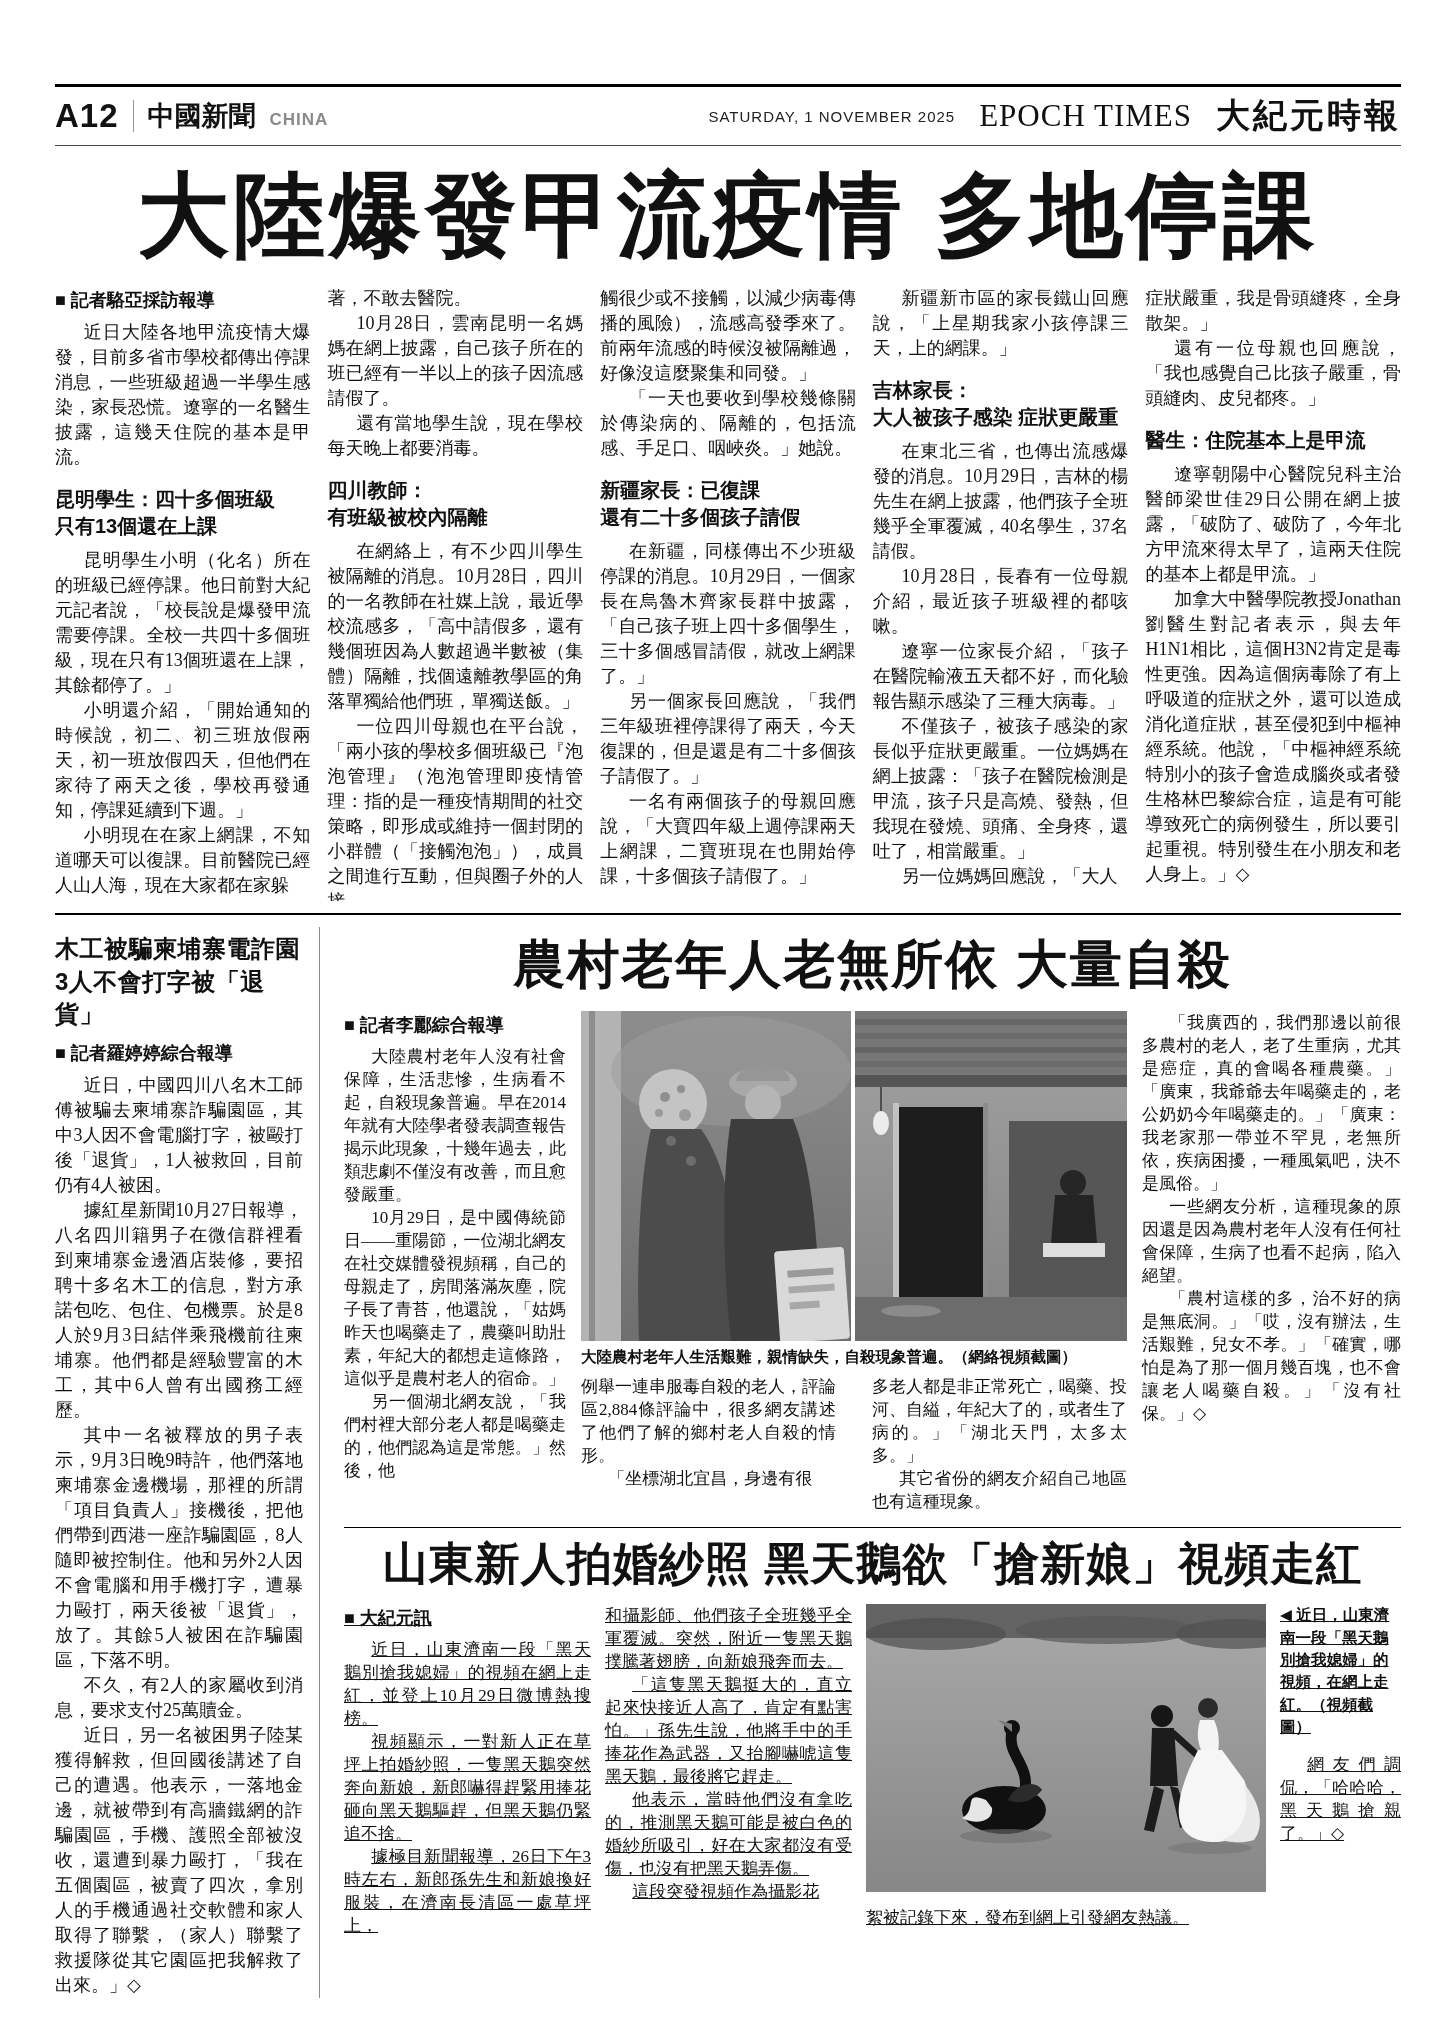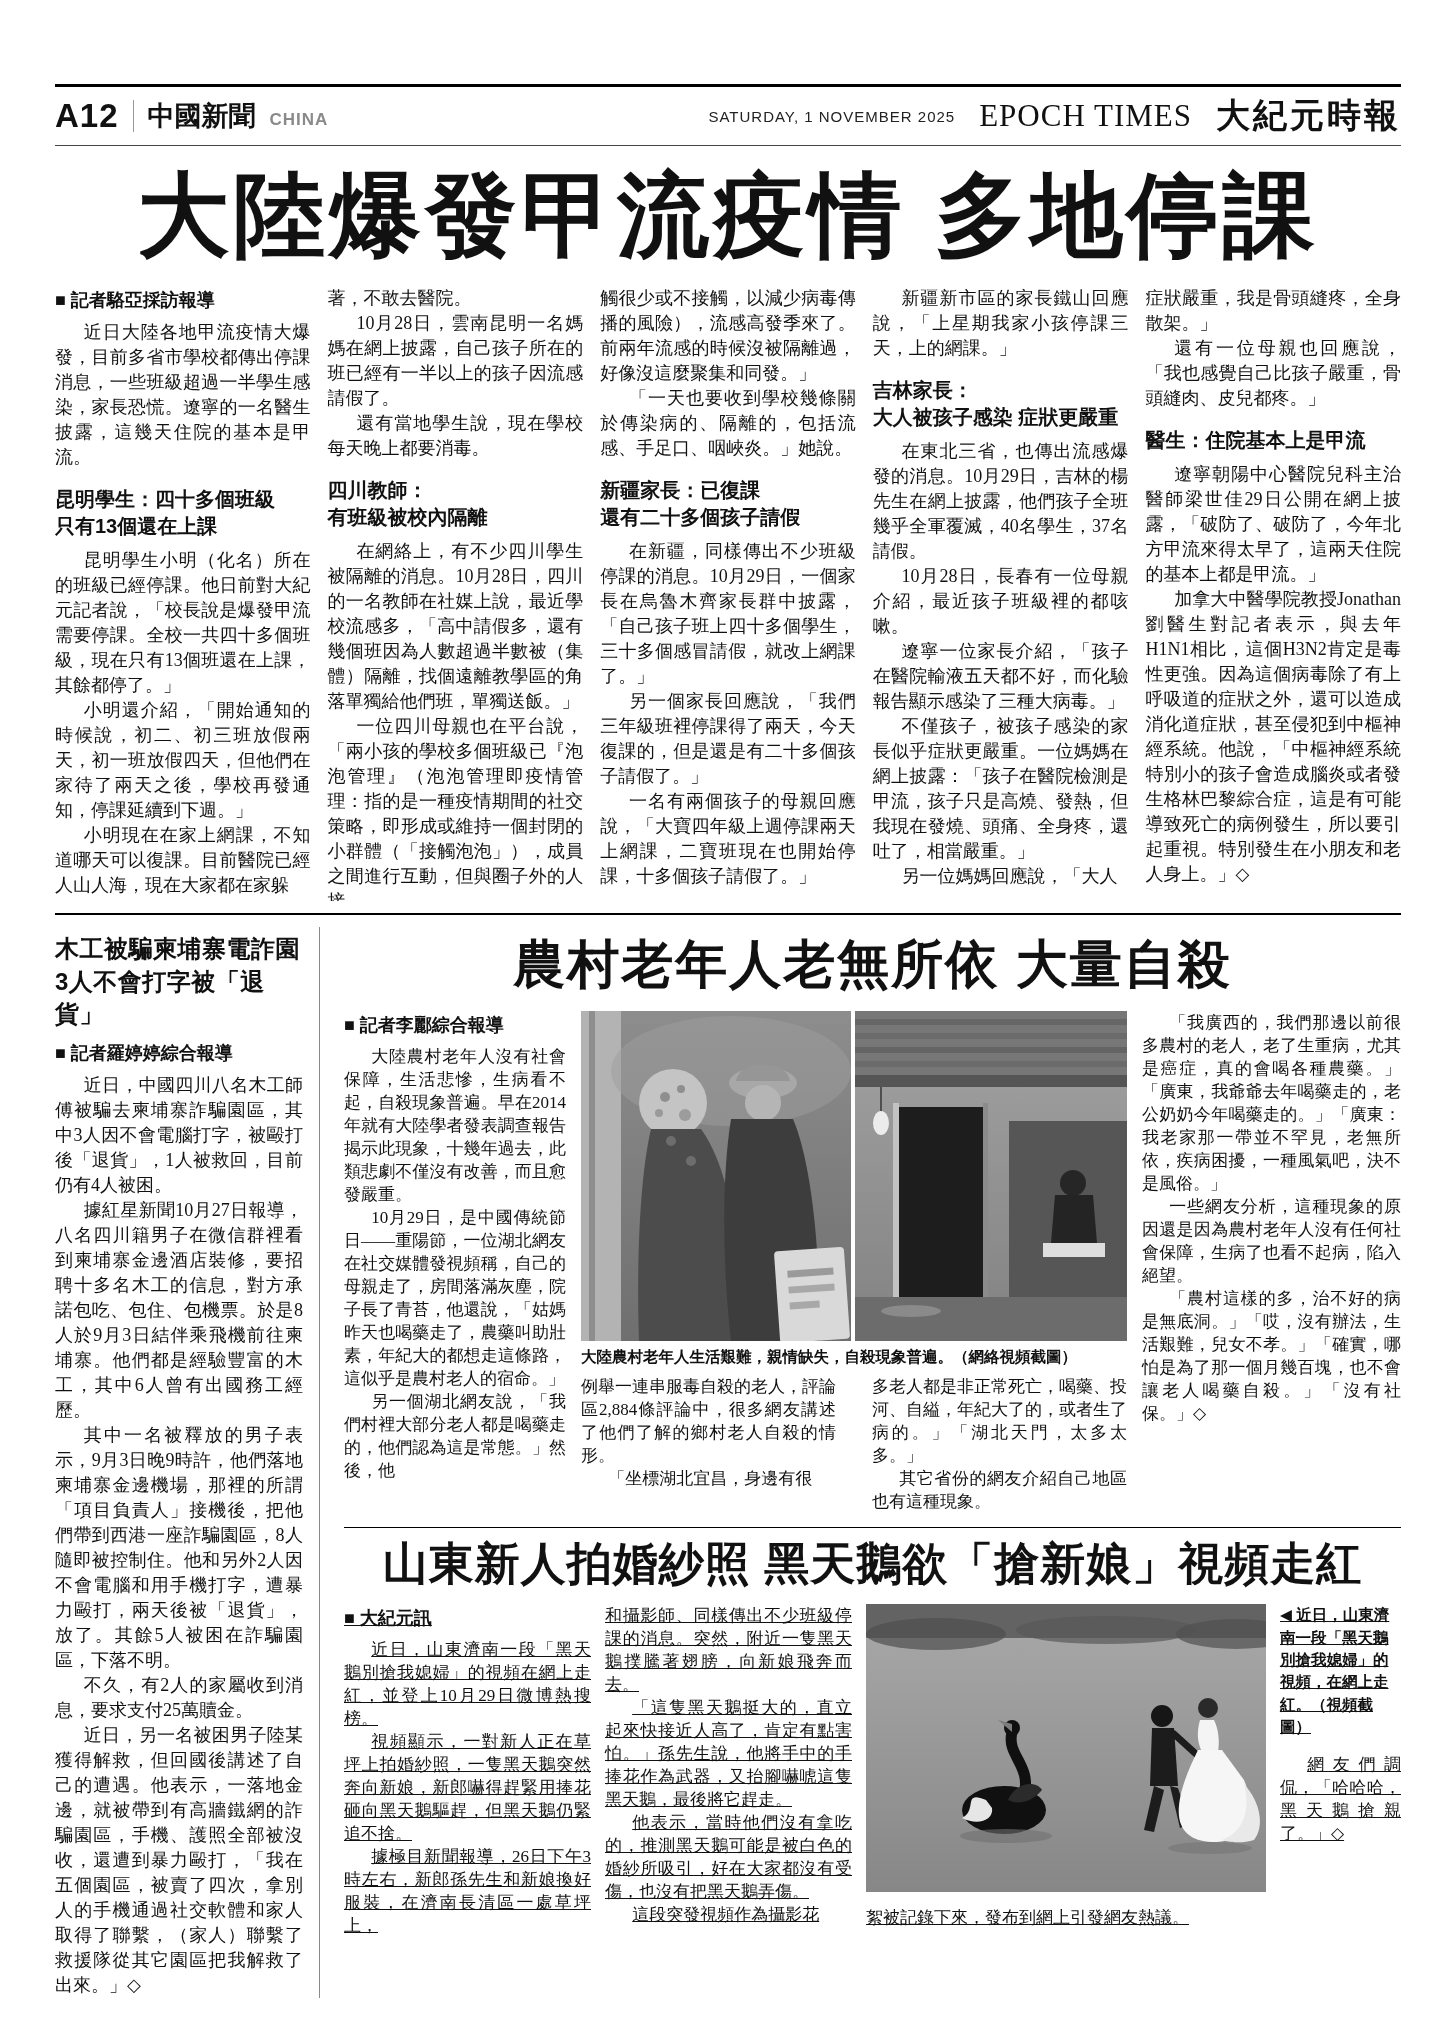--- a/index.html
+++ b/index.html
@@ -229,21 +229,21 @@
       <div>
         <div class="h-mid2">山東新人拍婚紗照  黑天鵝欲「搶新娘」視頻走紅</div>
         <div class="swan-row">
           <div>
               <div class="reporter">■ 大紀元訊</div>
               <p class="para ind">近日，山東濟南一段「黑天鵝別搶我媳婦」的視頻在網上走紅，並登上10月29日微博熱搜榜。</p>
               <p class="para ind">視頻顯示，一對新人正在草坪上拍婚紗照，一隻黑天鵝突然奔向新娘，新郎嚇得趕緊用捧花砸向黑天鵝驅趕，但黑天鵝仍緊追不捨。</p>
               <p class="para ind">據極目新聞報導，26日下午3時左右，新郎孫先生和新娘換好服裝，在濟南長清區一處草坪上，</p>
             </div>
           <div>
-              <p class="para">和攝影師、同樣傳出不少班級停課的消息。突然，附近一隻黑天鵝撲騰著翅膀，向新娘飛奔而去。</p>
+              <p class="para">和攝影師、他們孩子全班幾乎全軍覆滅。突然，附近一隻黑天鵝撲騰著翅膀，向新娘飛奔而去。</p>
               <p class="para ind">「這隻黑天鵝挺大的，直立起來快接近人高了，肯定有點害怕。」孫先生說，他將手中的手捧花作為武器，又抬腳嚇唬這隻黑天鵝，最後將它趕走。</p>
               <p class="para ind">他表示，當時他們沒有拿吃的，推測黑天鵝可能是被白色的婚紗所吸引，好在大家都沒有受傷，也沒有把黑天鵝弄傷。</p>
               <p class="para ind">這段突發視頻作為攝影花</p>
             </div>
           <div>
             <svg width="400" height="288" viewBox="0 0 400 288">
               <defs>
                 <linearGradient id="gg" x1="0" y1="0" x2="0" y2="1">
                   <stop offset="0" stop-color="#a9a9a9"></stop>
                     <stop offset="1" stop-color="#878787"></stop>

